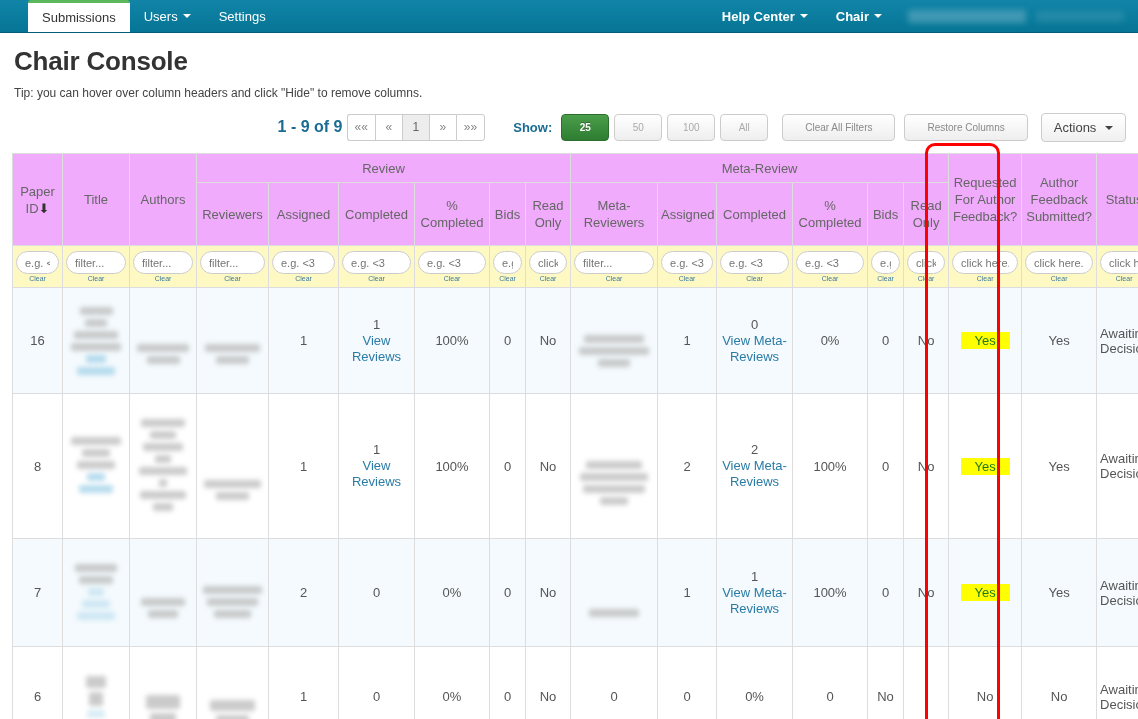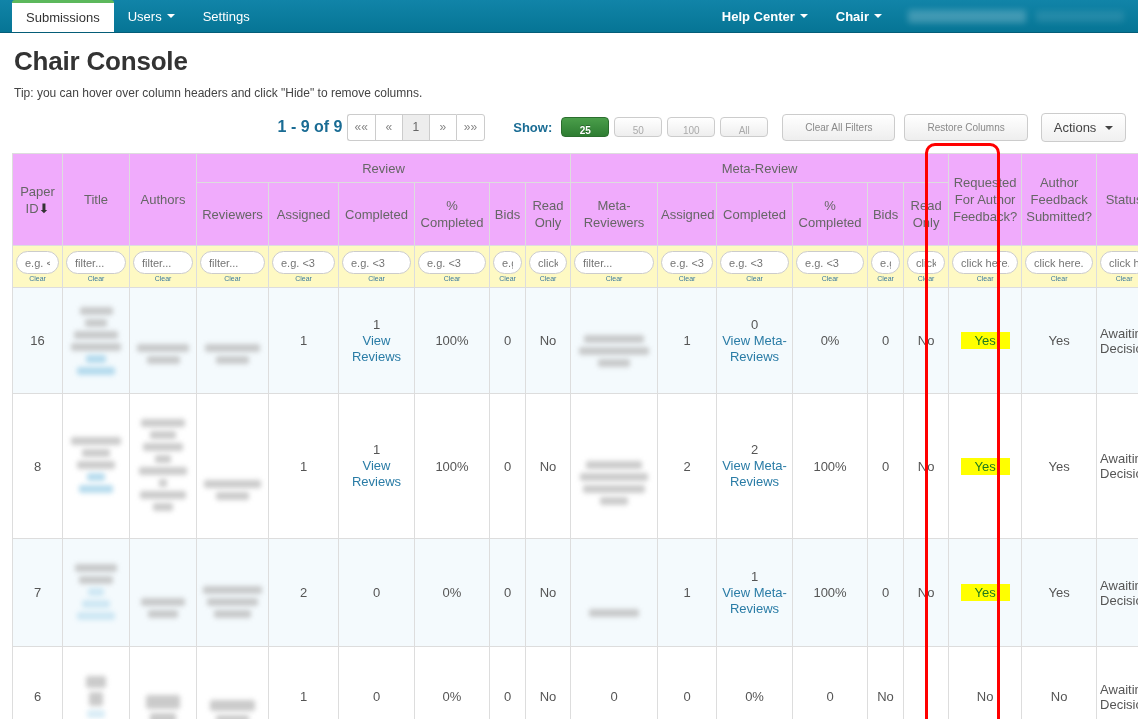--- a/index.html
+++ b/index.html
@@ -16,21 +16,21 @@
   
   .navbar {
     height: 33px;
     background: #0a7ea4;
     background: linear-gradient(#1184a8, #067595);
     display: flex;
     align-items: stretch;
     position: relative;
     border-bottom: 1px solid #045d78;
   }
-  .nav-left { display: flex; align-items: stretch; padding-left: 12px; }
+  .nav-left { display: flex; align-items: stretch; padding-left: 28px; }
   .nav-item {
     display: flex; align-items: center;
     padding: 0 14px;
     color: #ffffff;
     font-size: 13px;
     white-space: nowrap;
     cursor: pointer;
   }
   .nav-item.active {
     background: #ffffff;
@@ -123,21 +123,21 @@
 
   .show-label {
     font-size: 13px;
     font-weight: bold;
     color: #1a6c94;
     margin-left: 28px;
     margin-right: 9px;
   }
   .show-btn {
     width: 48px;
-    height: 20px;
+    height: 27px;
     line-height: 25px;
     text-align: center;
     font-size: 10px;
     color: #aaaaaa;
     background: #f7f7f7;
     background: linear-gradient(#ffffff, #eeeeee);
     border: 1px solid #cccccc;
     border-radius: 4px;
     margin-right: 5px;
     cursor: pointer;

